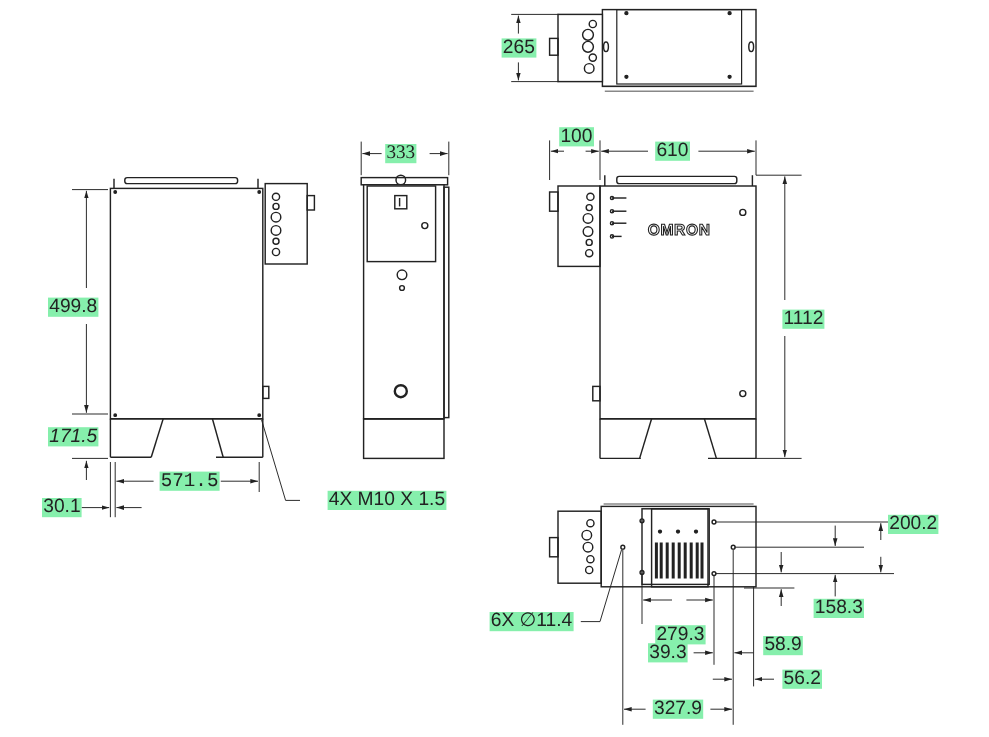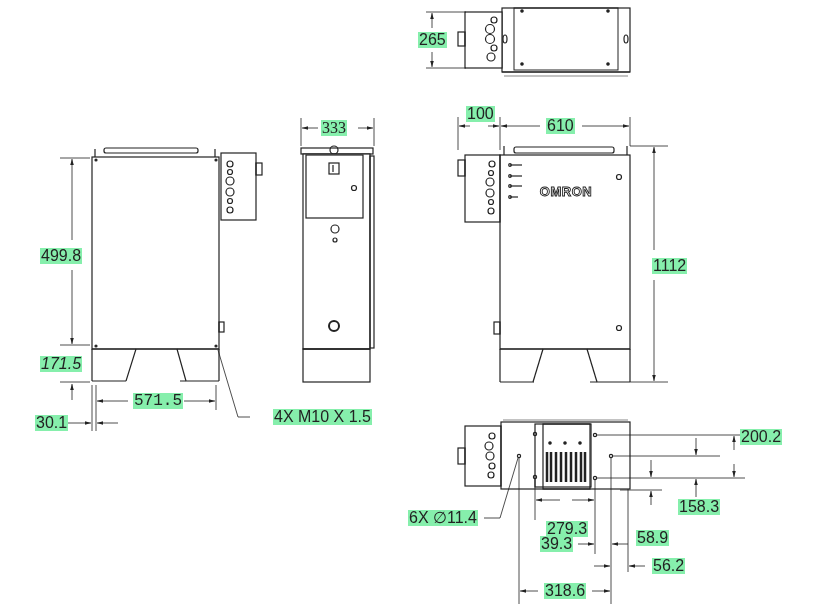--- a/index.html
+++ b/index.html
@@ -252,14 +252,14 @@
 <div class="dim" style="left:546px;top:118px;text-align:center;">610</div>
 <div class="dim" style="left:636px;top:258px;margin-left:16px;">1112</div>
 
 <div class="dim" style="left:408px;top:510px;">6X ∅11.4</div>
 <div class="dim" style="left:546px;top:506px;margin-top:15px;">279.3</div>
 <div class="dim" style="left:740px;top:429px;">200.2</div>
 <div class="dim" style="left:678px;top:499px;">158.3</div>
 <div class="dim" style="left:636px;top:510px;margin-top:20px;">58.9</div>
 <div class="dim" style="left:540px;top:536px;">39.3</div>
 <div class="dim" style="left:652px;top:558px;">56.2</div>
-<div class="dim" style="left:544px;top:583px;">318.6</div>
+<div class="dim" style="left:544px;top:583px;">327.9</div>
 </div>
 
 </body></html>

